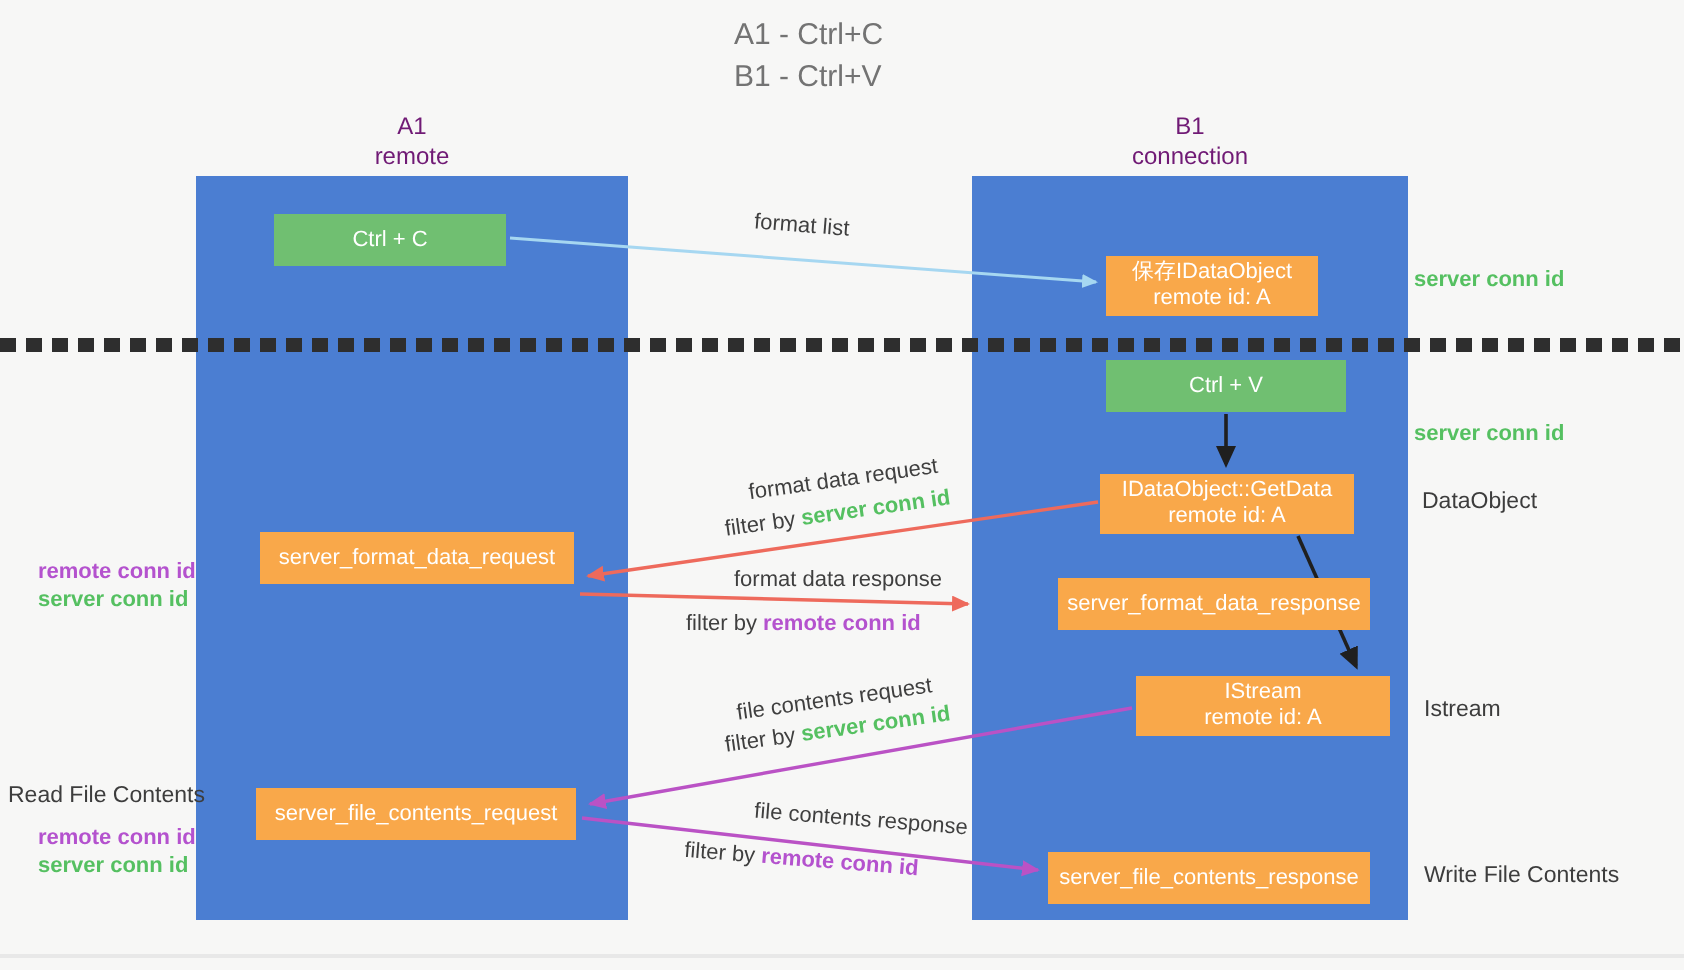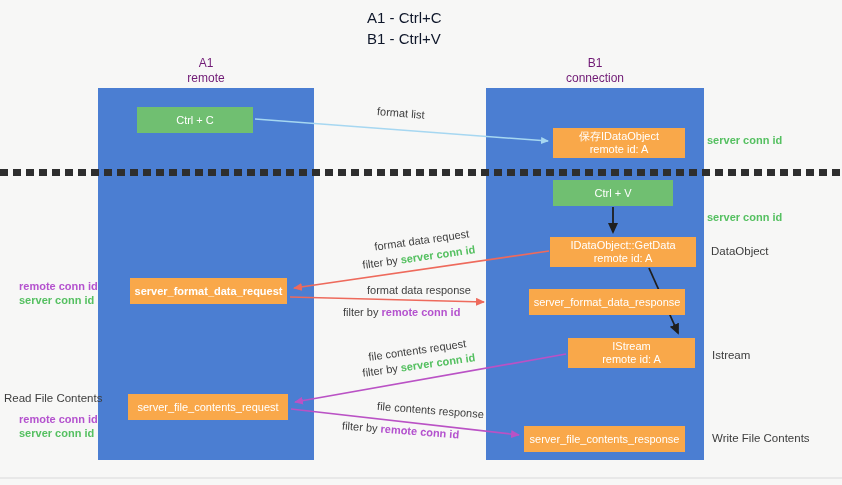--- a/index.html
+++ b/index.html
@@ -11,36 +11,36 @@
   }
   
   .lifeline{position:absolute;top:88px;height:372px;background:#4b7ed2;z-index:0;}
   #lifeline-a1{left:98px;width:216px;}
   #lifeline-b1{left:486px;width:218px;}
   
   .col-header{position:absolute;top:56px;text-align:center;font-size:12px;line-height:15px;color:#701a75;z-index:4;}
   #header-a1{left:98px;width:216px;}
   #header-b1{left:486px;width:218px;}
   
-  #title{position:absolute;left:367px;top:7px;font-size:15px;line-height:21px;color:#0f172a;z-index:4;}
+  #title{position:absolute;left:367px;top:7px;font-size:15px;line-height:21px;color:#737373;z-index:4;}
   
   #divider{position:absolute;left:0;top:169px;width:842px;height:7px;z-index:1;
     background:repeating-linear-gradient(90deg,#2e2e2e 0 8px,transparent 8px 13px);}
   
   #arrows{position:absolute;left:0;top:0;z-index:2;pointer-events:none;}
   
   .node{position:absolute;z-index:3;display:flex;flex-direction:column;align-items:center;justify-content:center;
     color:#fff;font-size:11px;line-height:13px;text-align:center;white-space:nowrap;}
   .green{background:#70bf71;}
   .orange{background:#f9a84a;}
   #node-ctrl-c{left:137px;top:107px;width:116px;height:26px;}
-  #node-save-obj{left:553px;top:128px;width:132px;height:30px;}
+  #node-save-obj{left:553px;top:128px;width:106px;height:30px;}
   #node-ctrl-v{left:553px;top:180px;width:120px;height:26px;justify-content:center;}
-  #node-getdata{left:550px;top:237px;width:146px;height:30px;}
-  #node-fmt-req{left:130px;top:278px;width:157px;height:26px;font-weight:bold;}
+  #node-getdata{left:550px;top:237px;width:127px;height:30px;}
+  #node-fmt-req{left:130px;top:266px;width:157px;height:26px;}
   #node-fmt-resp{left:489px;top:289px;width:156px;height:26px;margin-left:40px;}
   #node-istream{left:568px;top:338px;width:127px;height:30px;}
   #node-file-req{left:128px;top:394px;width:160px;height:26px;}
   #node-file-resp{left:524px;top:426px;width:161px;height:26px;}
   
   .edge-label{position:absolute;font-size:11px;color:#3f3f3f;white-space:nowrap;z-index:4;}
   .tilt-up{transform:rotate(-8deg);}
   .tilt-down{transform:rotate(4.5deg);}
   .key-green{color:#55c061;font-weight:bold;}
   .key-purple{color:#b452ce;font-weight:bold;}

